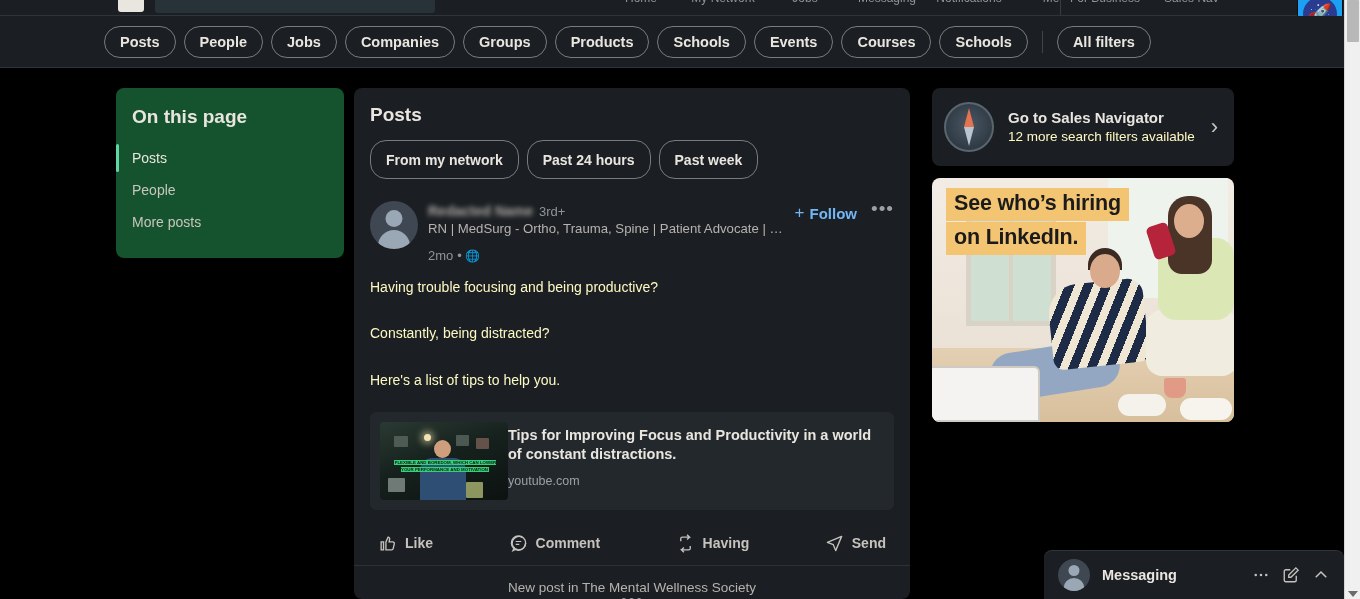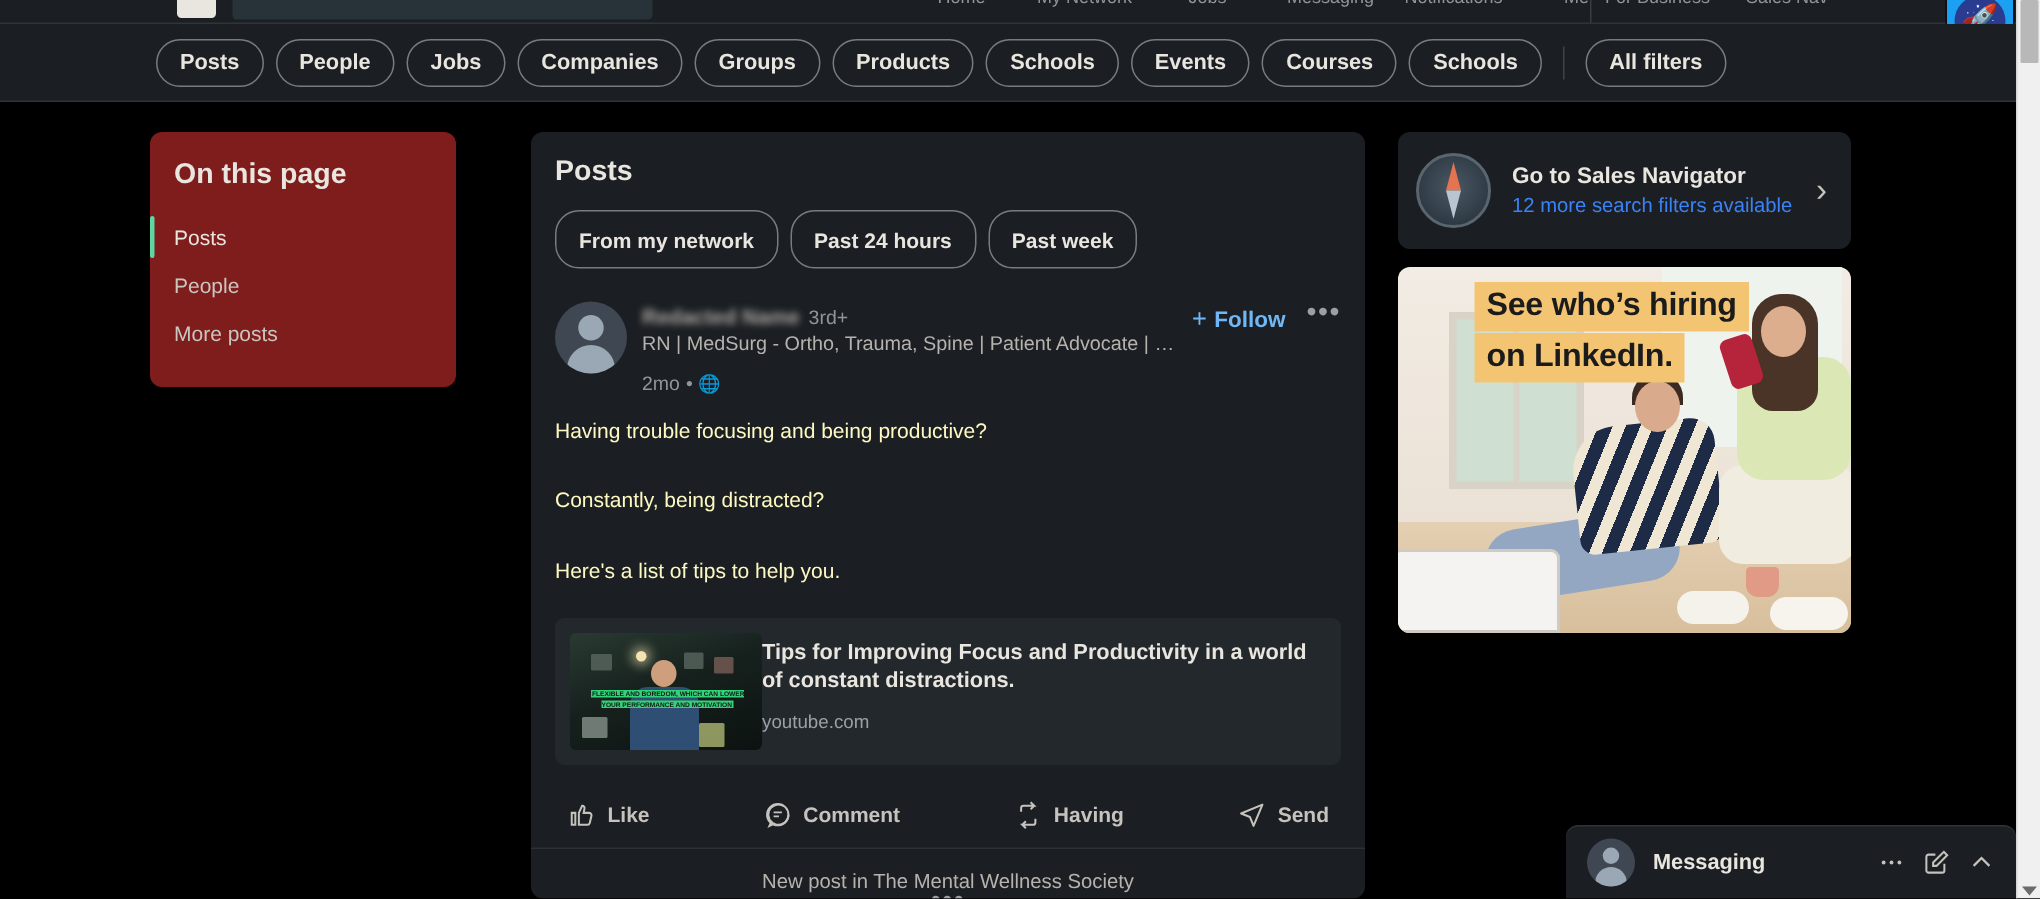--- a/index.html
+++ b/index.html
@@ -66,22 +66,22 @@
     display: flex; align-items: center; cursor: pointer;
     white-space: nowrap; font-family: "Liberation Sans", sans-serif;
   }
   .pill-sep { width: 1px; height: 22px; background: #3f4448; margin: 0 6px; }
 
   
   .content { position: absolute; left: 0; top: 68px; width: 1344px; height: 531px; }
 
   
   .leftrail {
-    position: absolute; left: 100px; top: 20px; width: 204px;
-    background: #7f1d1d; border-radius: 8px; padding: 18px 0 20px 0;
+    position: absolute; left: 116px; top: 20px; width: 228px;
+    background: #14532d; border-radius: 8px; padding: 18px 0 20px 0;
   }
   .lr-title { font-size: 19px; font-weight: 700; color: #e9e5df; padding: 0 16px 14px 16px; }
   .lr-item {
     position: relative; font-size: 14px; color: #c9c5bf;
     padding: 8px 16px; cursor: pointer;
   }
   .lr-item.active { color: #e9e5df; }
   .lr-item.active::before {
     content: ""; position: absolute; left: 0; top: 2px; bottom: 2px;
     width: 3px; background: #5fd6a4; border-radius: 2px;
@@ -214,21 +214,21 @@
   .compass .needle-a {
     border-left: 5px solid transparent; border-right: 5px solid transparent;
     border-bottom: 19px solid #e4734f; transform: translate(-50%,-100%);
   }
   .compass .needle-b {
     border-left: 5px solid transparent; border-right: 5px solid transparent;
     border-top: 19px solid #b9c6d1; transform: translate(-50%,0);
   }
   .sn-text { flex: 1; min-width: 0; }
   .sn-title { font-size: 15px; font-weight: 600; color: #e9e5df; }
-  .sn-sub { font-size: 13.5px; color: #3b82f6; line-height: 1.3; margin-top: 2px; }
+  .sn-sub { font-size: 13.5px; color: #fef9c3; line-height: 1.3; margin-top: 2px; }
   .chev-right { color: #c6c2bd; font-size: 22px; font-weight: 300; padding-right: 4px; }
 
   .ad {
     margin-top: 12px; width: 302px; height: 244px; border-radius: 8px;
     overflow: hidden; position: relative; cursor: pointer;
     background: linear-gradient(180deg,#f2ece4 0%,#e8ddd0 100%);
   }
   .ad .win-left { position: absolute; left: 34px; top: 30px; width: 90px; height: 118px; background: #cfe0d3; border: 5px solid #d9d2c6; }
   .ad .win-left::after { content:""; position:absolute; left:50%; top:0; bottom:0; width:4px; background:#d9d2c6; transform:translateX(-50%); }
   .ad .win-right { position: absolute; right: 6px; top: 0; width: 120px; height: 120px; background: #eef3ee; }
@@ -243,21 +243,21 @@
   .ad .w2-head { position: absolute; left: 242px; top: 26px; width: 30px; height: 34px; border-radius: 50%; background: #dcae8d; }
   .ad .w2-hair { position: absolute; left: 236px; top: 18px; width: 44px; height: 78px; border-radius: 20px 20px 14px 14px; background: #4a3327; }
   .ad .w2-body { position: absolute; left: 226px; top: 60px; width: 76px; height: 82px; border-radius: 18px; background: #dbe8b6; }
   .ad .w2-legs { position: absolute; left: 214px; top: 132px; width: 92px; height: 66px; border-radius: 16px; background: #f1ece0; }
   .ad .w2-shoe { position: absolute; left: 248px; bottom: 2px; width: 52px; height: 22px; border-radius: 11px; background: #f7f4ee; }
   .ad .phone { position: absolute; left: 218px; top: 46px; width: 22px; height: 34px; border-radius: 5px; background: #b6243c; transform: rotate(-18deg); }
   .ad .cup { position: absolute; left: 232px; bottom: 24px; width: 22px; height: 20px; border-radius: 3px 3px 8px 8px; background: #e09a86; }
   .ad-line {
     position: absolute; left: 14px; background: #f3c572; color: #1b1b1b;
     font-size: 21.5px; font-weight: 700; padding: 3px 8px 5px 8px; letter-spacing: -.2px;
-    font-family: "Liberation Sans", sans-serif; white-space: nowrap; margin-left: 37px;
+    font-family: "Liberation Sans", sans-serif; white-space: nowrap;
   }
   .ad-line.l1 { top: 10px; }
   .ad-line.l2 { top: 44px; }
 
   
   .msgdock {
     position: absolute; left: 1044px; top: 551px; width: 300px; height: 48px;
     background: #1b1f23; border-radius: 8px 8px 0 0;
     display: flex; align-items: center; gap: 12px; padding: 0 14px;
     box-shadow: 0 -1px 0 #2f343a;

